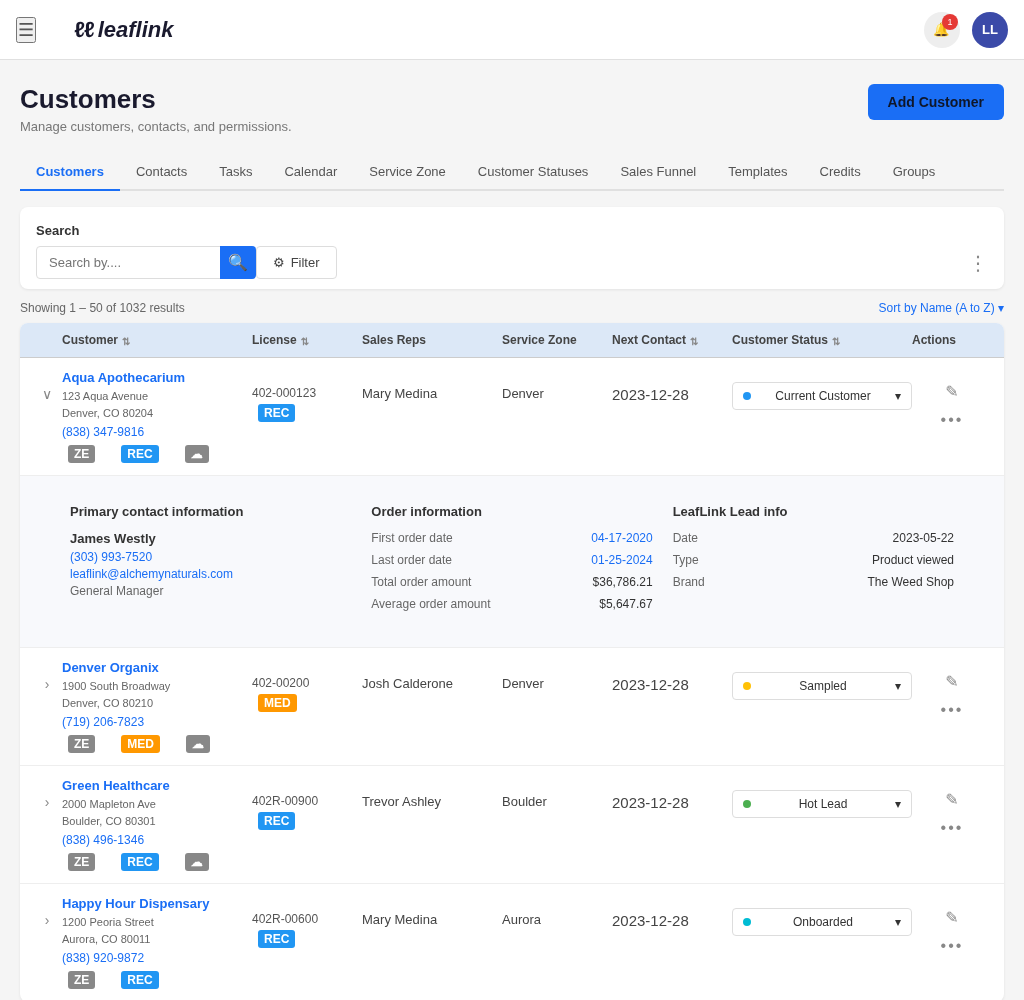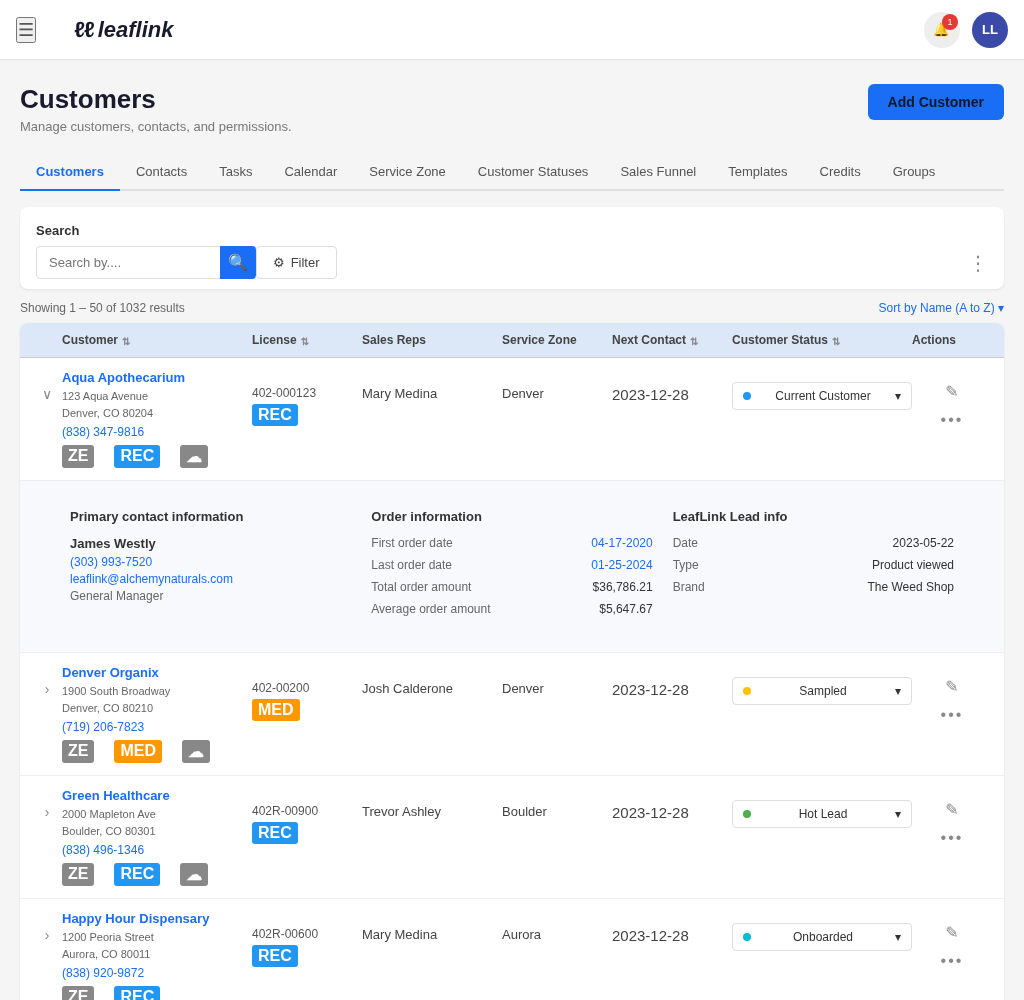--- a/index.html
+++ b/index.html
@@ -117,21 +117,21 @@
       padding: 12px 12px; align-items: start;
     }
     .expand-btn { background: none; border: none; cursor: pointer; color: #888; font-size: 14px; padding-top: 16px; }
     .customer-info { }
     .customer-name { color: #1a6ef5; font-weight: 600; font-size: 13px; margin-bottom: 3px; cursor: pointer; }
     .customer-address { font-size: 11px; color: #666; line-height: 1.5; margin-bottom: 4px; }
     .customer-phone { color: #1a6ef5; font-size: 12px; margin-bottom: 6px; }
     .customer-badges { display: flex; gap: 20px; flex-wrap: wrap; }
     .badge {
       padding: 2px 6px; border-radius: 3px;
-      font-size: 16px; font-weight: 700; color: #fff;
+      font-size: 12px; font-weight: 700; color: #fff; margin-left: 6px;
     }
     .badge-rec { background: #2196f3; }
     .badge-med { background: #ff9800; }
     .badge-gray { background: #888; color: #fff; }
     .license-col { font-size: 12px; color: #555; padding-top: 16px; }
     .sales-rep-col { font-size: 13px; color: #444; padding-top: 16px; }
     .service-zone-col { font-size: 13px; color: #444; padding-top: 16px; }
     .next-contact-col { font-size: 15px; color: #444; padding-top: 16px; }
 
     .status-select-wrap { padding-top: 12px; }

